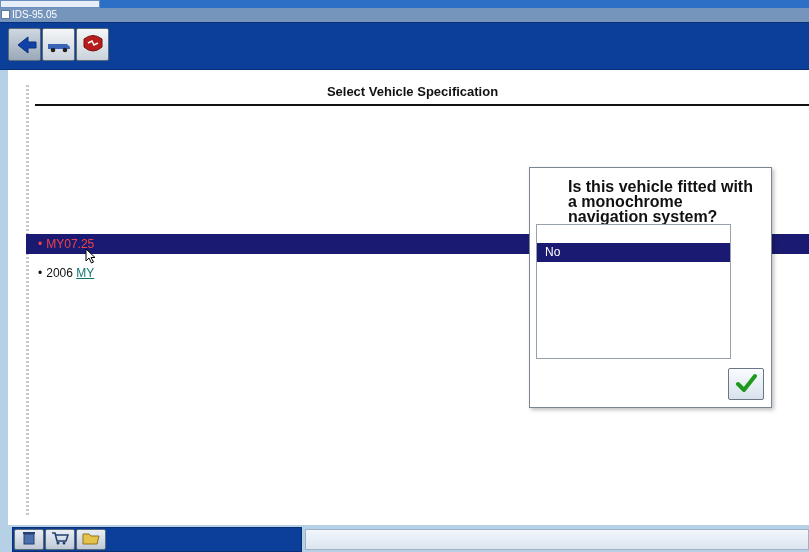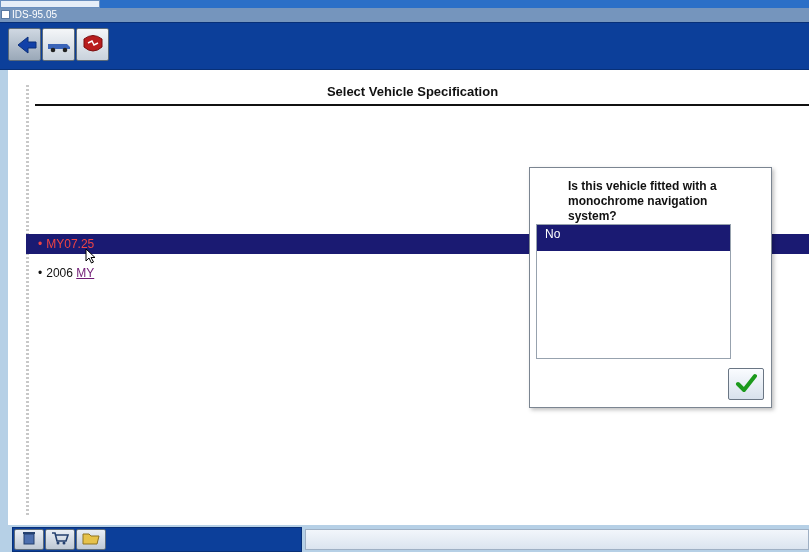--- a/index.html
+++ b/index.html
@@ -103,59 +103,60 @@
     padding-left: 12px;
     color: #111;
     cursor: default;
   }
   .spec-list-row.sel {
     background: #1a1a72;
     color: #ef4444;
   }
   .spec-list-row .bullet { margin-right: 4px; }
   .spec-list-row .linkish {
-    color: #701a75; text-decoration: underline;
+    color: #0f766e; text-decoration: underline;
   }
 
   .cursor-arrow {
     position: absolute;
     width: 12px; height: 18px; pointer-events: none;
   }
 
   
   .qpanel {
     position: absolute;
     left: 521px; top: 97px;
     width: 243px; height: 241px;
     background: #fff;
     border: 1px solid #7b8591;
     box-shadow: 2px 2px 4px rgba(0,0,0,.25);
   }
   .qpanel .q-text {
     position: absolute;
     left: 38px; top: 11px; right: 14px;
     font-weight: bold;
-    font-size: 12px;
+    font-size: 16px;
     line-height: 15px;
     color: #111;
   }
   .qpanel .opts {
     position: absolute;
     left: 6px; top: 56px;
     width: 195px; height: 135px;
     border: 1px solid #97a2ae;
     background: #fff;
     overflow: hidden;
   }
   .qpanel .opt {
-    height: 26px; line-height: 19px;
+    height: 19px; line-height: 19px;
     padding-left: 8px;
     font-size: 12px;
     color: #444;
     cursor: default;
+    margin-top: 18px;
   }
   .qpanel .opt.sel {
     background: #1a1a72;
     color: #fff;
   }
   .qpanel .ok-btn {
     position: absolute;
     right: 7px; bottom: 7px;
     width: 36px; height: 32px;
     background: linear-gradient(#fafcff, #d8e1ec);

